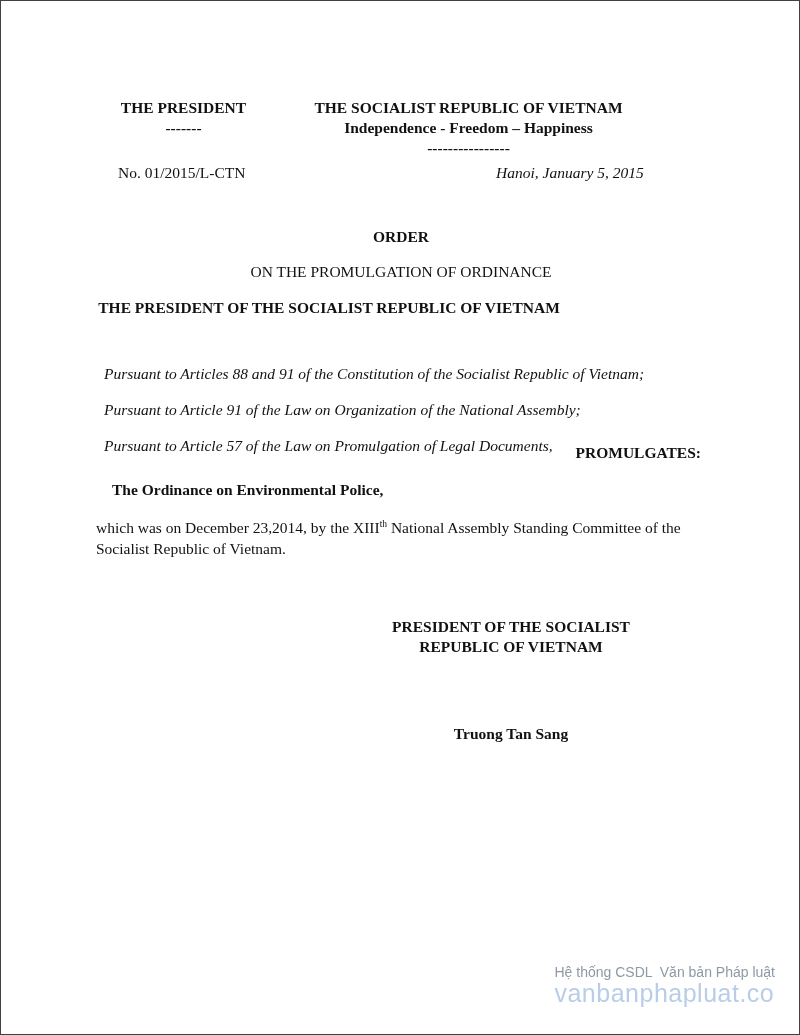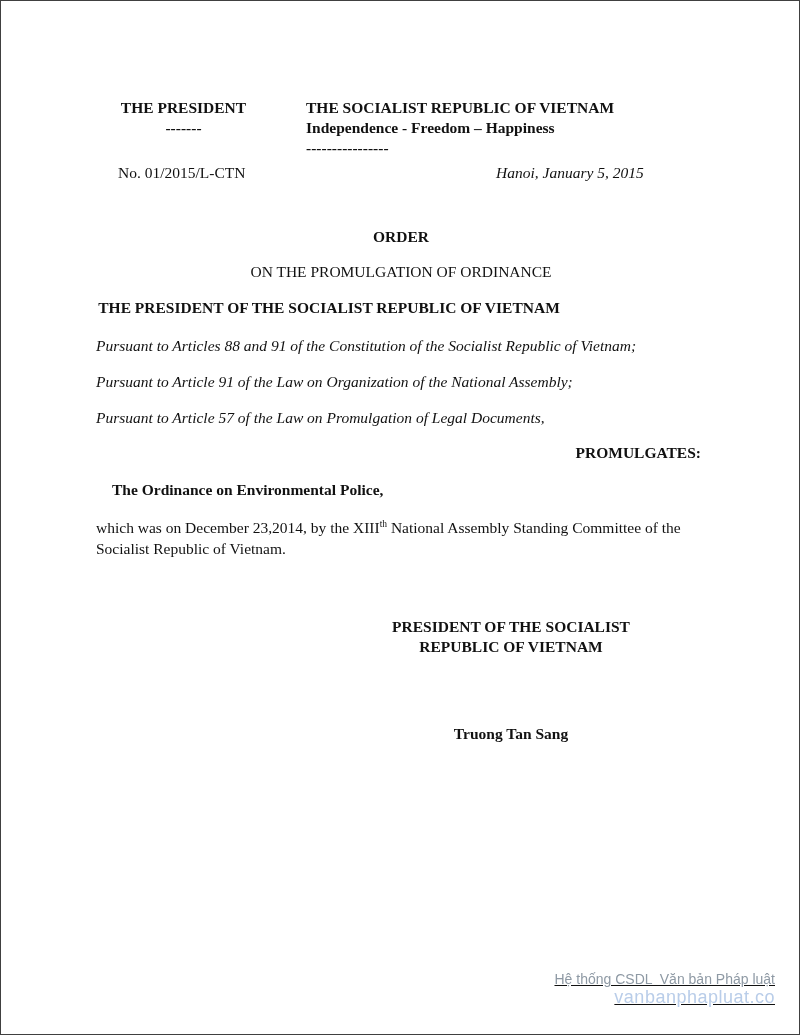--- a/index.html
+++ b/index.html
@@ -20,57 +20,55 @@
     border: 1px solid #404040;
   }
   .abs { position: absolute; }
 
   .header-left {
     left: 90px; top: 97px; width: 185px;
     text-align: center; font-weight: bold; line-height: 20px;
   }
   .header-right {
     left: 305px; top: 97px; width: 325px;
-    font-weight: bold; line-height: 20px;
+    text-align: center; font-weight: bold; line-height: 20px;
   }
   .doc-number { left: 117px; top: 163px; }
   .place-date { left: 495px; top: 163px; font-style: italic; }
 
   .order-title   { left: 0; top: 227px; width: 800px; text-align: center; font-weight: bold; }
   .order-sub     { left: 0; top: 262px; width: 800px; text-align: center; }
   .order-issuer  { left: 0; top: 298px; width: 656px; text-align: center; font-weight: bold; }
 
-  .pursuant { left: 95px; width: 615px; font-style: italic; }
+  .pursuant { left: 103px; width: 615px; font-style: italic; margin-top: 28px; }
   .pursuant-1 { top: 336px; }
   .pursuant-2 { top: 372px; }
   .pursuant-3 { top: 408px; }
 
   .promulgates { left: 0; top: 443px; width: 700px; text-align: right; font-weight: bold; }
   .subject     { left: 95px; top: 480px; width: 615px; font-weight: bold; margin-left: 16px; }
   .body-para   { left: 95px; top: 517px; width: 614px; line-height: 20.5px; }
   .body-para sup { font-size: 9.5px; line-height: 0; }
 
   .sig-title { left: 360px; top: 616px; width: 300px; text-align: center; font-weight: bold; line-height: 20px; }
   .sig-name  { left: 360px; top: 724px; width: 300px; text-align: center; font-weight: bold; }
 
   .watermark {
     right: 24px; bottom: 28px;
-    text-align: right;
     font-family: "Liberation Sans", "DejaVu Sans", sans-serif;
     line-height: 1;
-    text-decoration: underline;
   }
   .watermark-line1 {
     font-size: 14px;
     color: #8e99a4;
     white-space: pre;
     margin-bottom: 2px;
   }
   .watermark-line2 {
-    font-size: 18px;
+    font-size: 25px;
     color: #b9cde9;
     letter-spacing: 0.5px;
   }
 </style>
 </head>
 <body>
 
 <div class="page">
 
   <div class="abs header-left">

